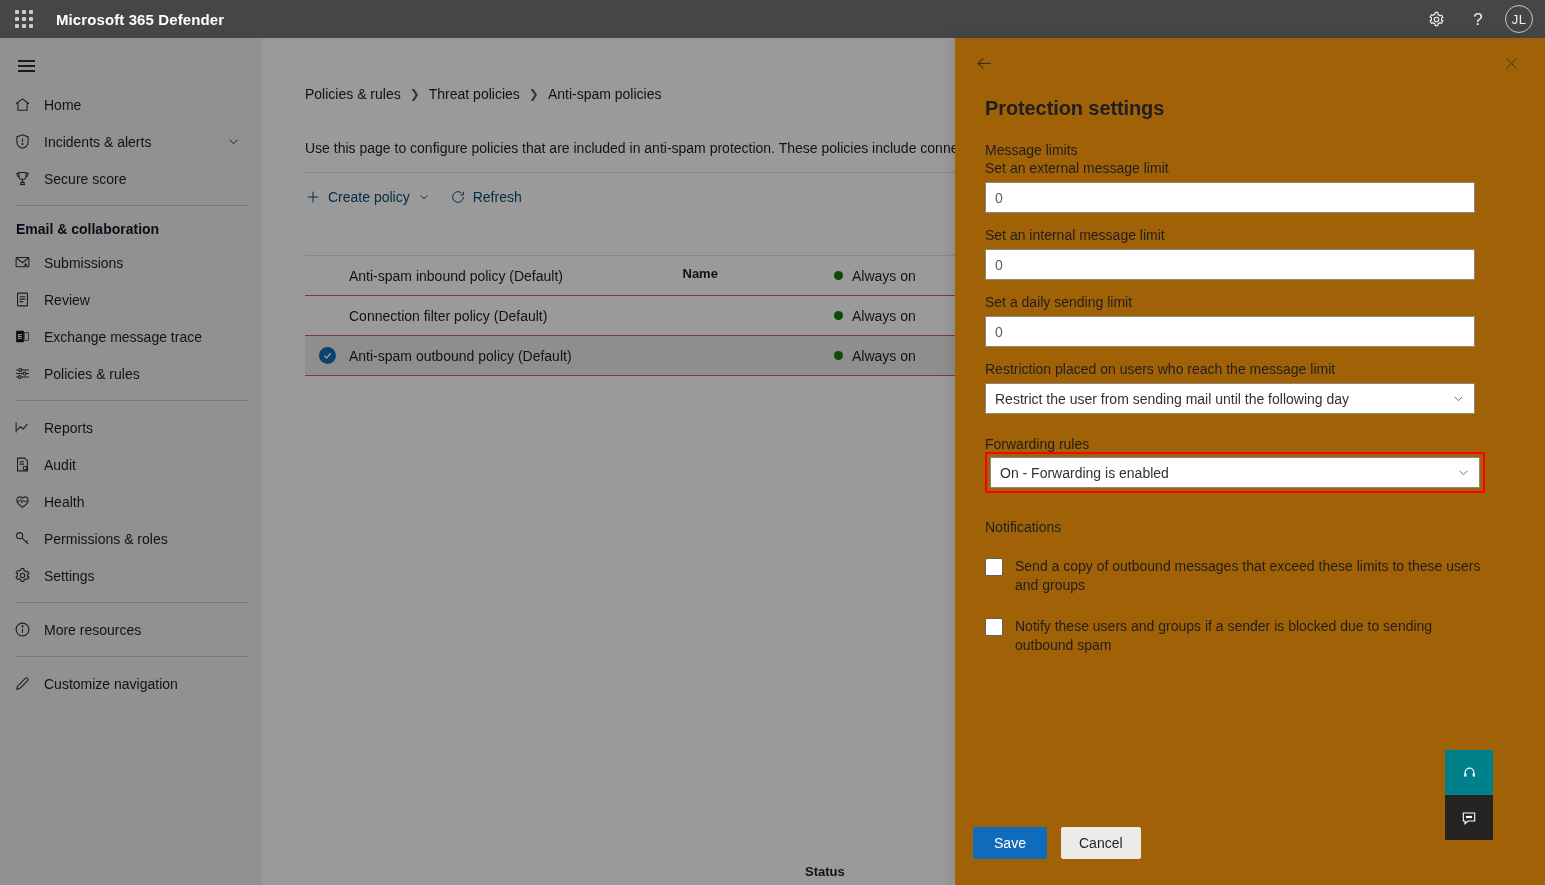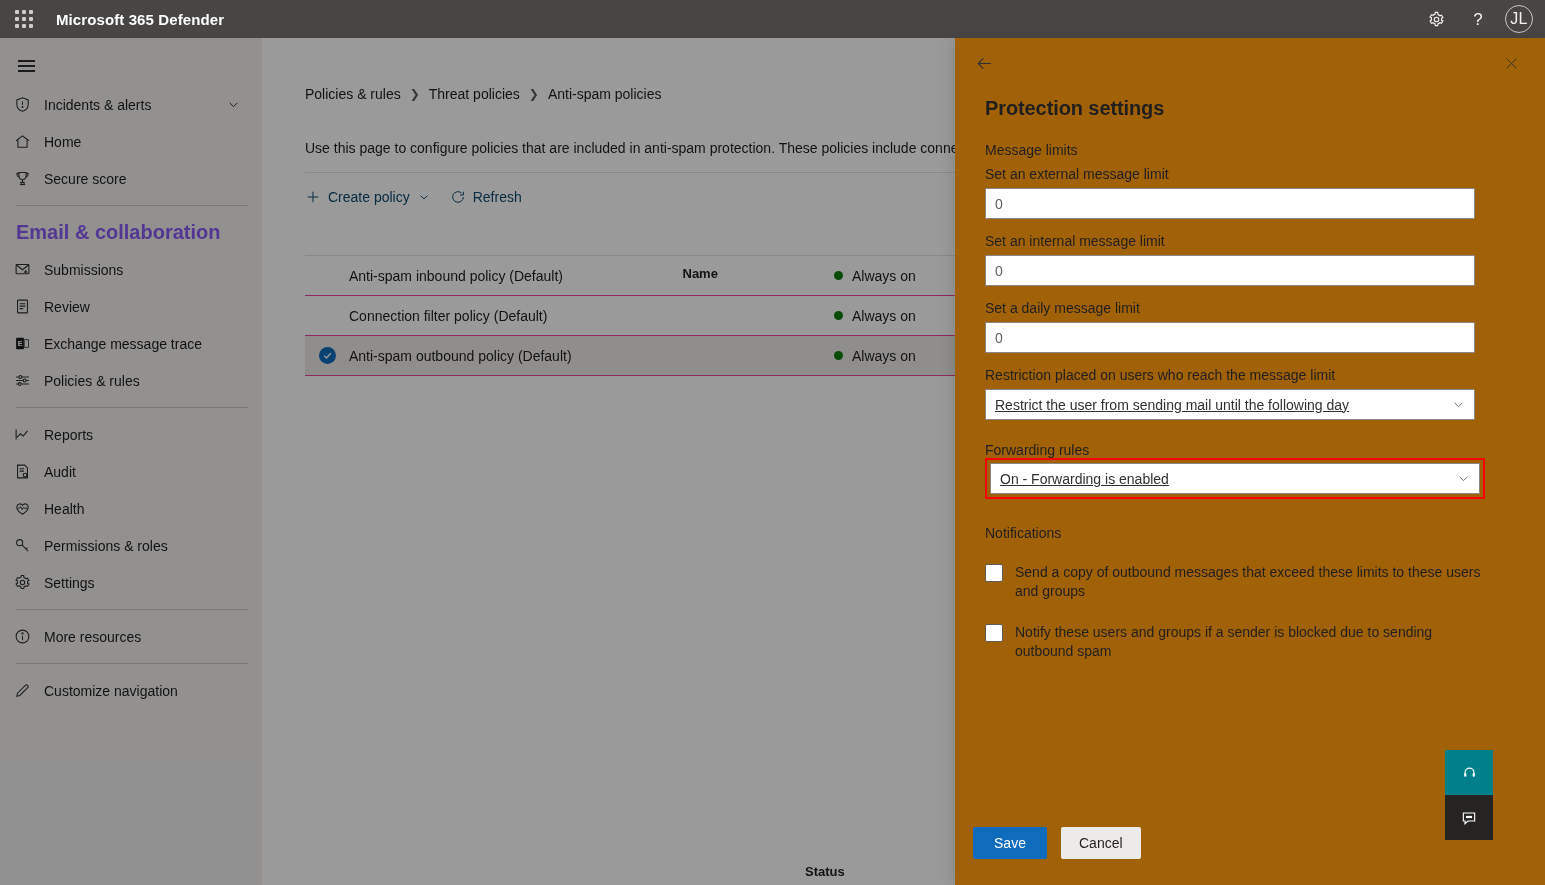--- a/index.html
+++ b/index.html
@@ -26,21 +26,21 @@
   .suite-title {
     color: #ffffff; font-size: 15px; font-weight: 600; letter-spacing: .1px; margin-left: 8px;
   }
   .suite-right { margin-left: auto; display: flex; align-items: center; height: 38px; padding-right: 12px; }
   .suite-icon {
     width: 42px; height: 38px; display: flex; align-items: center; justify-content: center;
     color: #f3f2f1; cursor: pointer;
   }
   .avatar {
     width: 28px; height: 28px; border-radius: 50%; border: 1px solid #c8c6c4;
-    color: #f3f2f1; font-size: 16px; display: flex; align-items: center; justify-content: center;
+    color: #f3f2f1; font-size: 13px; display: flex; align-items: center; justify-content: center;
     margin-left: 6px; cursor: pointer; letter-spacing: .3px;
   }
 
   
   .appbody {
     position: absolute; top: 38px; left: 0; width: 1545px; height: 847px; display: flex;
   }
   .sidebar {
     width: 262px; height: 847px; background: #f3f2f1; position: relative;
     padding-top: 8px; flex: 0 0 262px;
@@ -48,21 +48,21 @@
   .hamburger { width: 44px; height: 40px; display: flex; align-items: center; justify-content: center; margin-left: 4px; cursor: pointer; }
   .hamburger span { display: block; width: 17px; height: 1.6px; background: #2f2f2f; box-shadow: 0 5px 0 #2f2f2f, 0 -5px 0 #2f2f2f; }
   .nav-item {
     display: flex; align-items: center; height: 37px; padding-left: 14px; cursor: pointer;
     font-size: 14px; color: #201f1e; position: relative;
   }
   .nav-item .ic { width: 30px; display: flex; align-items: center; justify-content: flex-start; color: #323130; flex: 0 0 30px; }
   .nav-item .lbl { white-space: nowrap; }
   .nav-item .chev { position: absolute; right: 22px; color: #323130; display: flex; }
   .nav-sep { height: 1px; background: #c9c8c6; margin: 8px 14px 8px 16px; }
-  .nav-head { font-size: 20px; font-weight: 600; color: #8b5cf6; padding: 7px 0 7px 16px; }
+  .nav-head { font-size: 14px; font-weight: 600; color: #0f172a; padding: 7px 0 7px 16px; }
 
   
   .main { flex: 1 1 auto; background: #ffffff; padding: 0; position: relative; }
   .breadcrumb { display: flex; align-items: center; font-size: 14px; color: #201f1e; padding: 48px 0 0 43px; }
   .breadcrumb .crumb { cursor: pointer; white-space: nowrap; }
   .breadcrumb .sep { margin: 0 9px; color: #605e5c; font-size: 12px; }
   .page-desc { font-size: 14px; color: #201f1e; padding: 38px 0 0 43px; white-space: nowrap; }
   .cmdbar {
     margin: 16px 0 0 43px; border-top: 1px solid #e1dfdd; border-bottom: 0;
     display: flex; align-items: center; height: 44px; padding-top: 4px;
@@ -89,33 +89,33 @@
     position: absolute; top: 38px; left: 955px; width: 590px; height: 847px;
     background: #a16207; z-index: 10; display: flex; flex-direction: column;
     box-shadow: -4px 0 12px rgba(0,0,0,.10);
   }
   .flyout-top { display: flex; align-items: center; height: 50px; padding: 0 18px 0 13px; }
   .icon-btn { width: 32px; height: 32px; display: flex; align-items: center; justify-content: center; color: #323130; cursor: pointer; }
   .flyout-title { font-size: 20px; font-weight: 700; color: #201f1e; padding: 9px 0 0 30px; letter-spacing: -.1px; }
   .flyout-body { flex: 1 1 auto; padding: 0 30px; overflow: hidden; }
   .sec-head { font-size: 14px; color: #201f1e; margin-top: 22px; }
   .fld-label { font-size: 14px; color: #201f1e; margin-top: 14px; margin-bottom: 6px; }
-  .fld-label.tight { margin-top: 8px; }
+  .fld-label.tight { margin-top: 2px; }
   .txtinput {
     width: 490px; height: 31px; border: 1px solid #8a8886; background: #fff;
     font-size: 14px; color: #605e5c; padding: 0 9px; font-family: "Liberation Sans", sans-serif;
     border-radius: 1px;
   }
   .ddwrap { position: relative; width: 490px; }
   .dd {
     width: 490px; height: 31px; border: 1px solid #8a8886; background: #fff;
     display: flex; align-items: center; padding: 0 9px; font-size: 14px; color: #323130;
     cursor: pointer; border-radius: 1px;
   }
-  .dd .val { flex: 1 1 auto; white-space: nowrap; overflow: hidden; text-overflow: ellipsis; text-decoration: underline; }
+  .dd .val { flex: 1 1 auto; white-space: nowrap; overflow: hidden; text-overflow: ellipsis; }
   .dd .chev { color: #605e5c; display: flex; }
   .highlight-box {
     position: relative; display: inline-block; padding: 3px;
     border: 2px solid #ff0000; border-radius: 1px;
   }
   .cbrow { display: flex; align-items: flex-start; margin-top: 22px; }
   .cbox {
     width: 18px; height: 18px; border: 1px solid #605e5c; background: #fff;
     flex: 0 0 18px; margin-top: 1px; cursor: pointer; border-radius: 2px;
   }
@@ -173,41 +173,41 @@
   <div class="appbody">
 
     <div class="sidebar">
       <div class="hamburger">
           <span></span>
         </div>
 
       <div class="nav-item">
         <span class="ic">
           <svg width="17" height="17" viewBox="0 0 24 24" fill="none" stroke="currentColor" stroke-width="1.5">
+            <path d="M3 11l9-7 9 7"></path>
+              <path d="M5.5 9.6V20h13V9.6"></path>
+          </svg>
+        </span>
+        <span class="lbl">Home</span>
+      </div>
+
+      <div class="nav-item">
+        <span class="ic">
+          <svg width="17" height="17" viewBox="0 0 24 24" fill="none" stroke="currentColor" stroke-width="1.5">
             <path d="M12 2.6l8 3v6c0 5-3.6 8.8-8 9.9-4.4-1.1-8-4.9-8-9.9v-6z"></path>
             <path d="M12 7.6v5"></path>
               <circle cx="12" cy="15.6" r=".7" fill="currentColor"></circle>
           </svg>
         </span>
         <span class="lbl">Incidents &amp; alerts</span>
         <span class="chev">
           <svg width="13" height="13" viewBox="0 0 24 24" fill="none" stroke="currentColor" stroke-width="1.8">
               <path d="M5 9l7 7 7-7"></path>
             </svg>
         </span>
-      </div>
-
-      <div class="nav-item">
-        <span class="ic">
-          <svg width="17" height="17" viewBox="0 0 24 24" fill="none" stroke="currentColor" stroke-width="1.5">
-            <path d="M3 11l9-7 9 7"></path>
-              <path d="M5.5 9.6V20h13V9.6"></path>
-          </svg>
-        </span>
-        <span class="lbl">Home</span>
       </div>
 
       <div class="nav-item">
         <span class="ic">
           <svg width="17" height="17" viewBox="0 0 24 24" fill="none" stroke="currentColor" stroke-width="1.5">
             <path d="M7 3.5h10v5a5 5 0 01-10 0z"></path>
               <path d="M7 4.8H4.2v1.6A3.2 3.2 0 007.2 9.5"></path>
             <path d="M17 4.8h2.8v1.6a3.2 3.2 0 01-3 3.1"></path>
               <path d="M12 13.5v4"></path>
               <path d="M8.5 20.5h7"></path>
@@ -449,21 +449,21 @@
     <div class="flyout-body">
 
       <div class="sec-head">Message limits</div>
 
       <div class="fld-label tight">Set an external message limit</div>
       <input class="txtinput" value="0" style="">
 
       <div class="fld-label">Set an internal message limit</div>
       <input class="txtinput" value="0" style="">
 
-      <div class="fld-label">Set a daily message limit</div>
+      <div class="fld-label">Set a daily sending limit</div>
       <input class="txtinput" value="0" style="">
 
       <div class="fld-label">Restriction placed on users who reach the message limit</div>
       <div class="ddwrap">
         <div class="dd">
           <span class="val">Restrict the user from sending mail until the following day</span>
           <span class="chev">
             <svg width="13" height="13" viewBox="0 0 24 24" fill="none" stroke="currentColor" stroke-width="1.7">
                 <path d="M5 9l7 7 7-7"></path>
               </svg>

